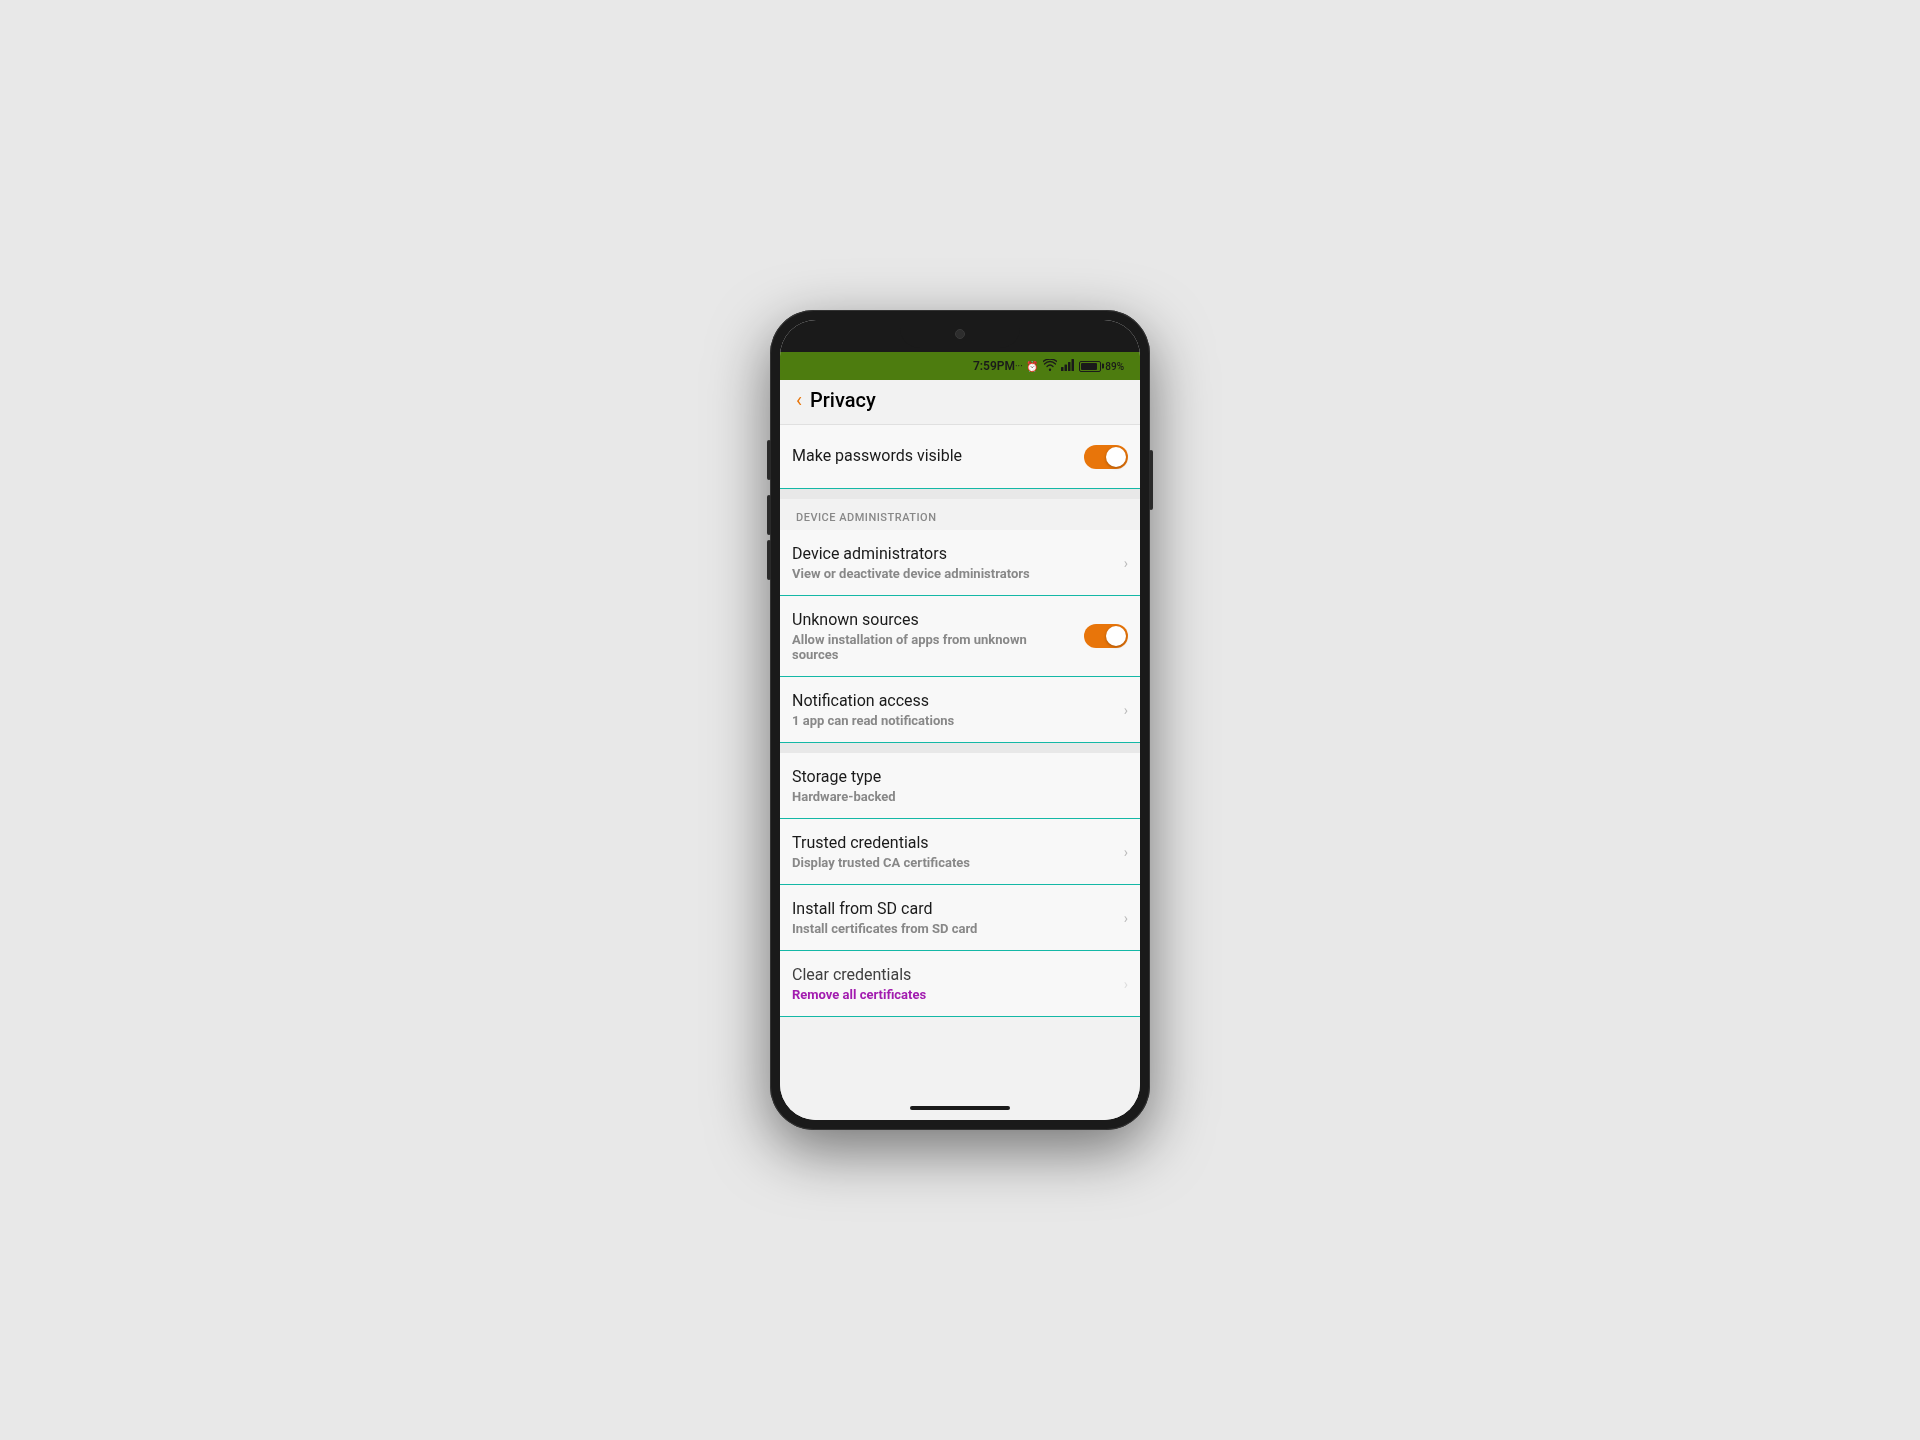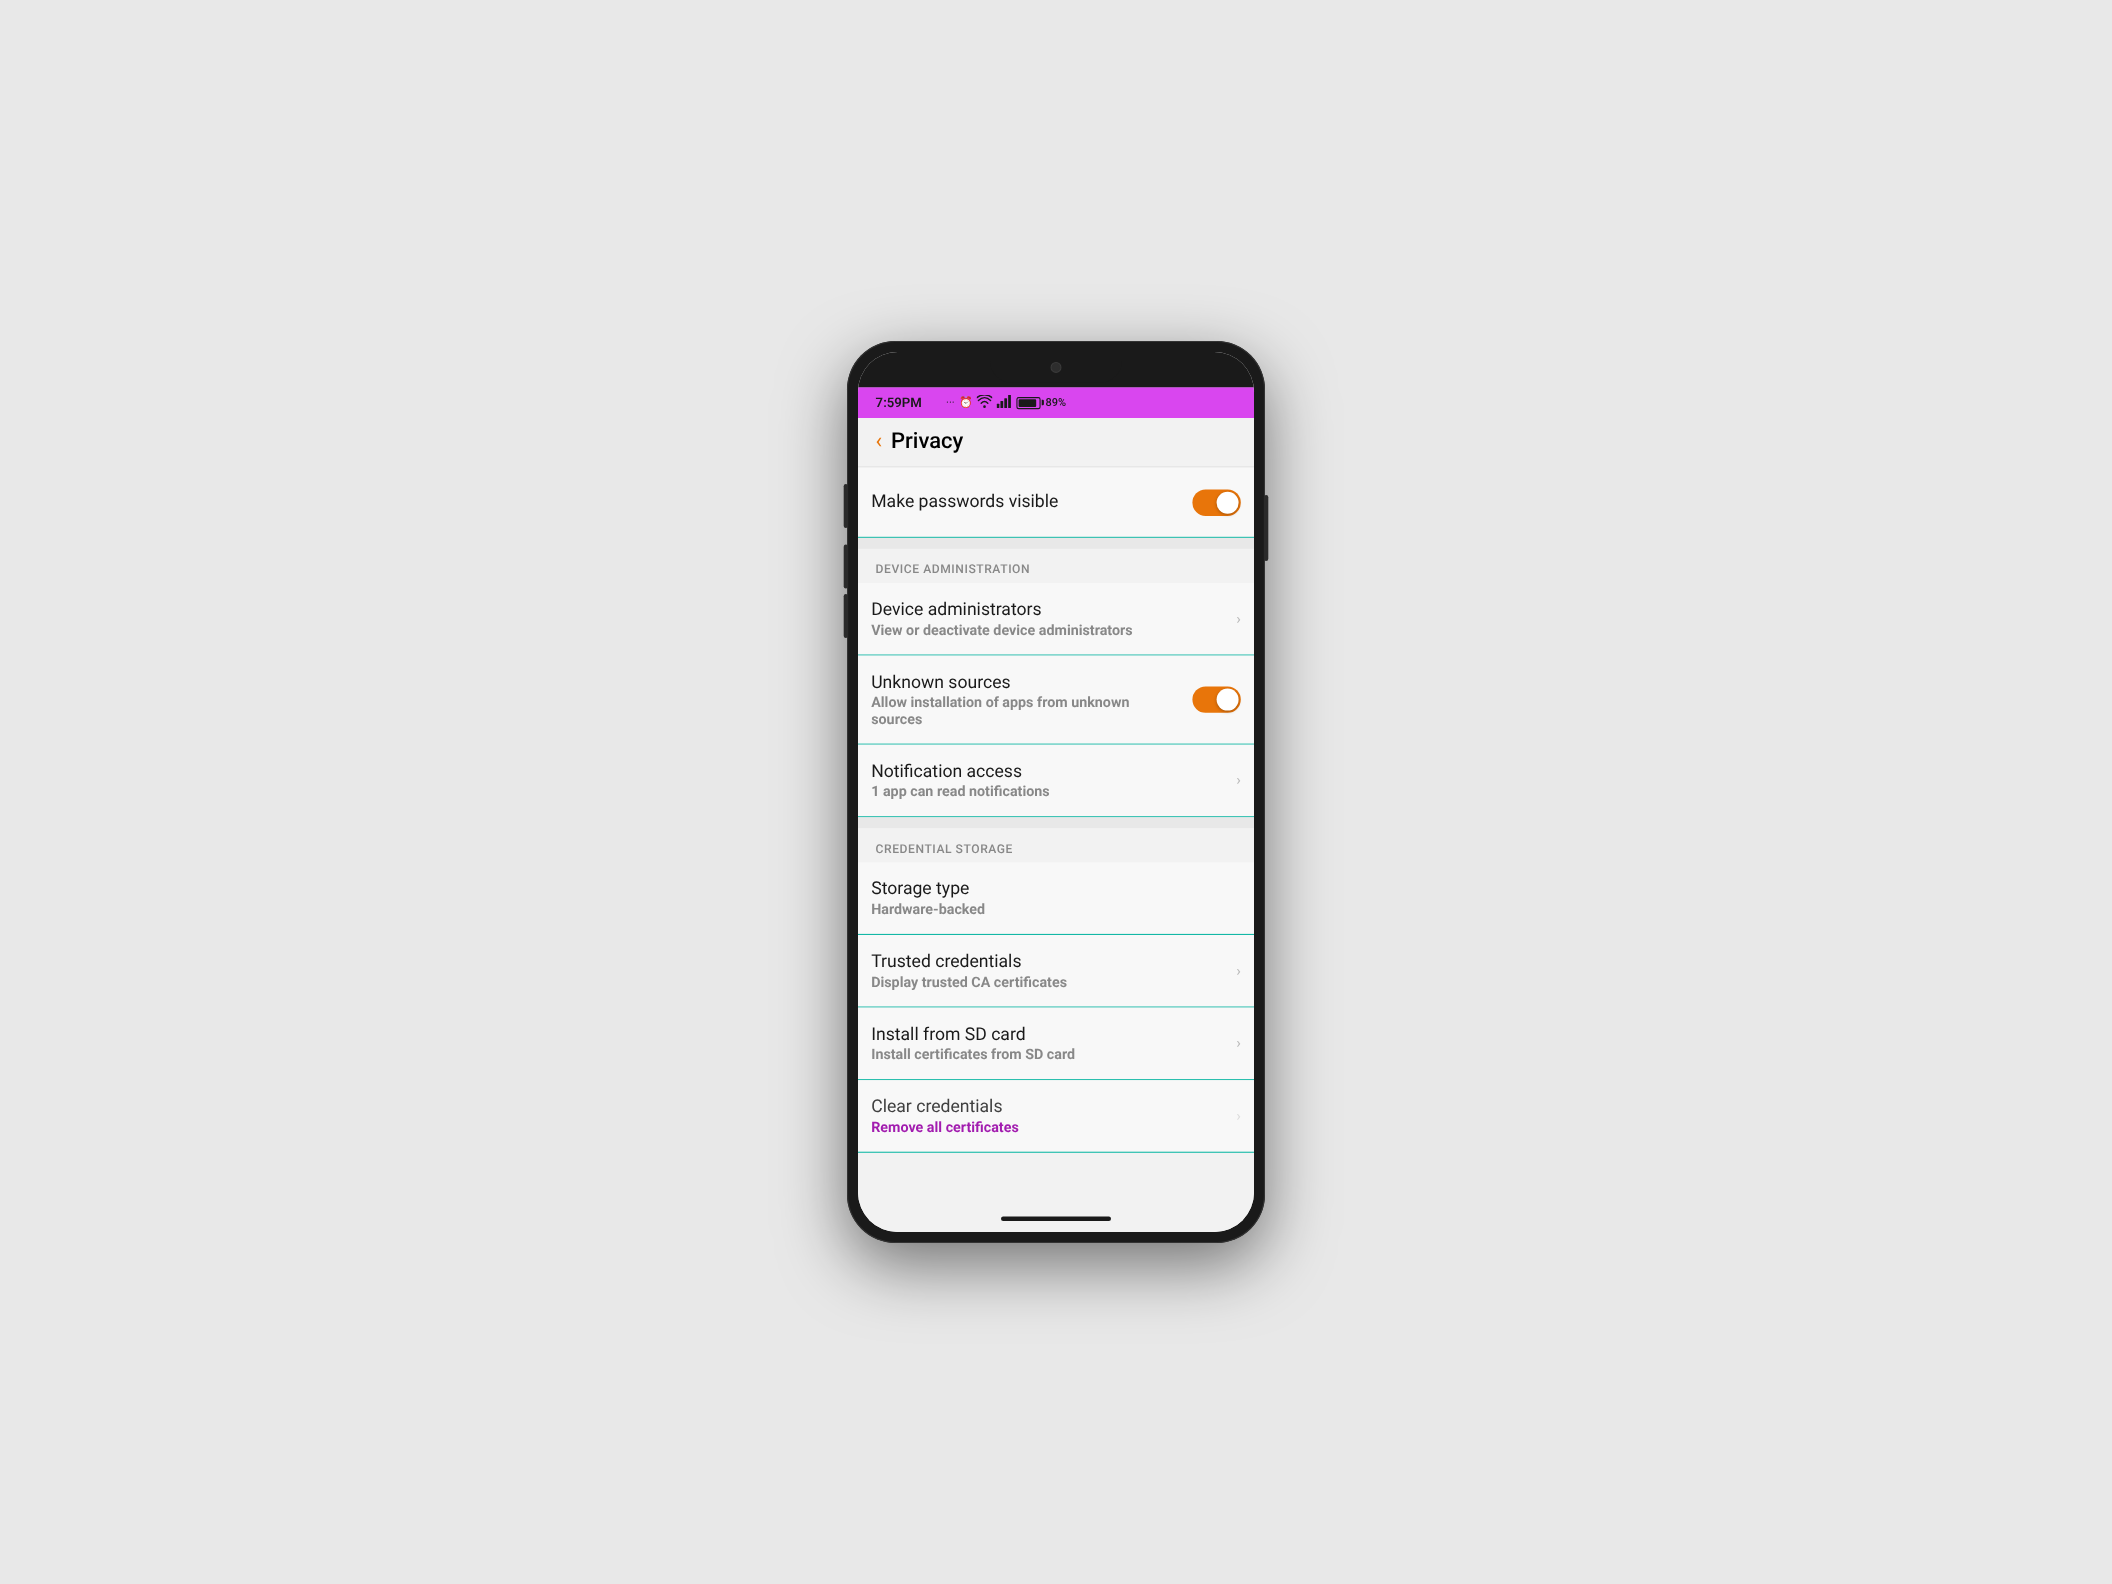--- a/index.html
+++ b/index.html
@@ -86,28 +86,27 @@
     .camera-dot {
       width: 10px;
       height: 10px;
       background: #2d2d2d;
       border-radius: 50%;
       border: 1px solid #3a3a3a;
     }
 
     
     .status-bar {
-      background: #d946ef;
+      background: #4d7c0f;
       height: 28px;
       display: flex;
       align-items: center;
-      justify-content: flex-start;
+      justify-content: flex-end;
       padding: 0 16px;
       flex-shrink: 0;
-      gap: 22px;
     }
 
     .status-time {
       font-size: 12px;
       font-weight: 600;
       color: #1a1a1a;
     }
 
     .status-icons {
       display: flex;
@@ -382,21 +381,20 @@
             <div class="settings-item-title">Notification access</div>
             <div class="settings-item-subtitle">1 app can read notifications</div>
           </div>
           <span class="chevron-right">›</span>
         </div>
       </div>
 
       <div class="section-divider"></div>
 
       <div class="settings-section">
-        <div class="section-header">CREDENTIAL STORAGE</div>
 
         <div class="settings-item">
           <div class="settings-item-left">
             <div class="settings-item-title">Storage type</div>
             <div class="settings-item-subtitle">Hardware-backed</div>
           </div>
         </div>
 
         <div class="settings-item">
           <div class="settings-item-left">

